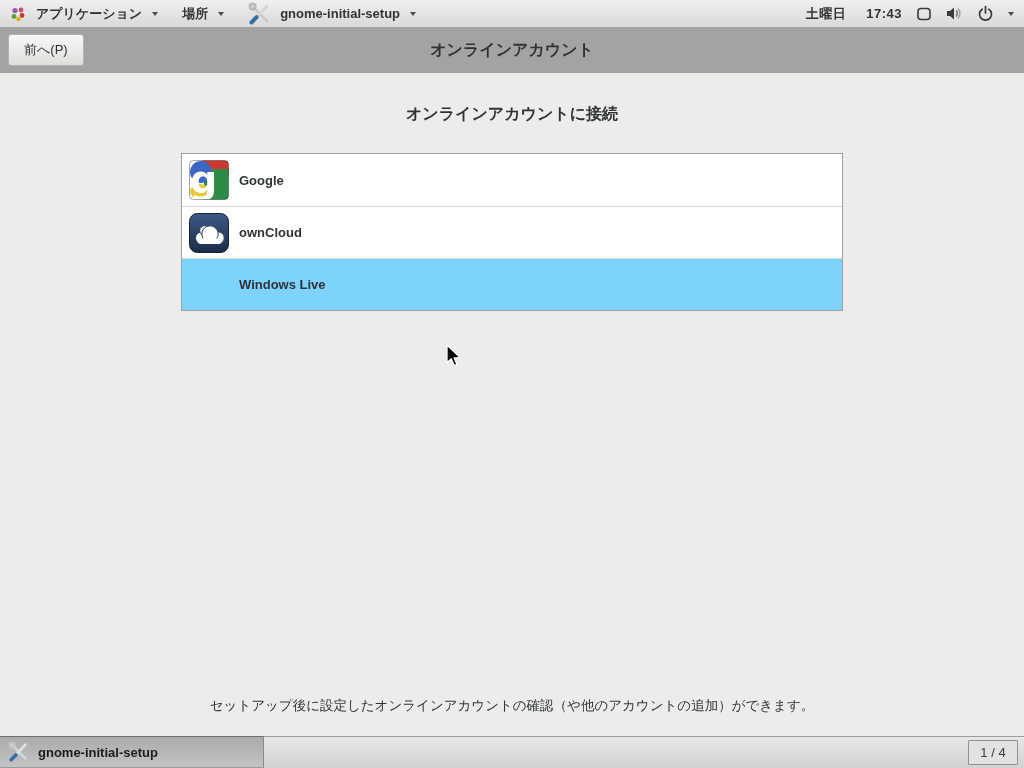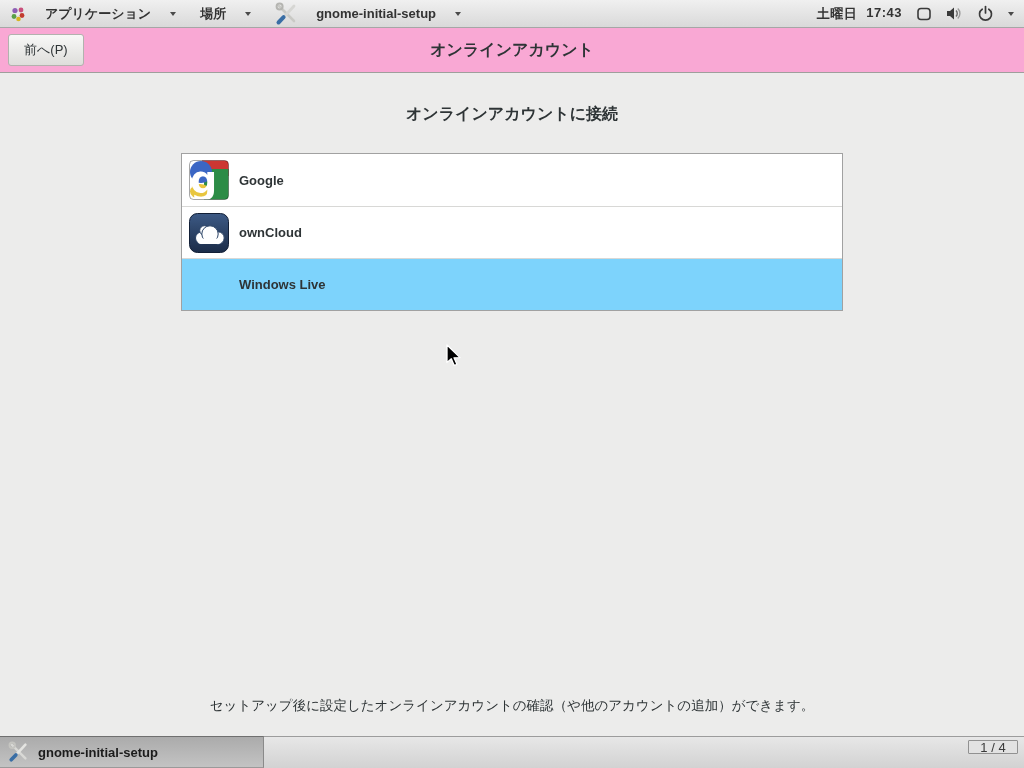--- a/index.html
+++ b/index.html
@@ -6,29 +6,29 @@
   html,body { width:1024px; height:768px; }
   body { font-family:"Liberation Sans","DejaVu Sans",sans-serif; background:#ececeb; overflow:hidden; }
   .screen { position:relative; width:1024px; height:768px; }
 
   
   .panel {
     height:28px; display:flex; align-items:center; padding:0 10px;
     background:linear-gradient(#f0f0f0,#d9d9d9); border-bottom:1px solid #a6a6a6;
     font-size:13px; font-weight:bold; color:#333;
   }
-  .menu-item { display:inline-flex; align-items:center; gap:19px; margin-right:24px; cursor:default; }
+  .menu-item { display:inline-flex; align-items:center; gap:10px; margin-right:24px; cursor:default; }
   .caret { width:0; height:0; border-left:3.5px solid transparent; border-right:3.5px solid transparent; border-top:4.5px solid #4a4a4a; display:inline-block; }
   .panel-right { margin-left:auto; display:flex; align-items:center; gap:14px; }
-  .clock { display:flex; gap:9px; letter-spacing:.5px; }
+  .clock { display:flex; gap:20px; letter-spacing:.5px;align-items:center; }
   .sysicon { display:inline-flex; align-items:center; }
 
   
   .headerbar {
-    position:relative; height:45px; background:#f9a8d4; border-bottom:1px solid #9f9f9c;
+    position:relative; height:45px; background:#a3a3a3; border-bottom:1px solid #9f9f9c;
     display:flex; align-items:center; padding:0 8px;
   }
   .hb-title { position:absolute; left:0; right:0; text-align:center; font-size:16px; font-weight:bold; color:#2e3436; pointer-events:none; }
   .hb-btn {
     font-family:inherit; font-size:13px; color:#2e3436; padding:6px 15px;
     background:linear-gradient(#f8f8f7,#dededb); border:1px solid #b2b2ae; border-radius:3px;
   }
   .hb-btn.skip { margin-left:auto; }
 
   
@@ -53,21 +53,21 @@
     border-top:1px solid #9c9c9c; background:linear-gradient(#e7e7e7,#d2d2d2);
     display:flex; align-items:stretch;
   }
   .task-button {
     width:264px; margin-top:-1px; display:flex; align-items:center; gap:8px; padding:0 8px;
     background:linear-gradient(#ababab,#c3c3c3);
     border-top:1px solid #6f6f6f; border-right:1px solid #8a8a8a; border-bottom:1px solid #9a9a9a;
     font-size:13px; font-weight:bold; color:#1c1c1c;
   }
   .pager {
-    position:absolute; right:6px; top:3px; height:14px; width:50px;
+    position:absolute; right:6px; top:3px; height:25px; width:50px;
     border:1px solid #919191; background:#e2e2e2; border-radius:1px;
     display:flex; align-items:center; justify-content:center; font-size:13px; color:#3a3a3a;
   }
 
   .cursor { position:absolute; left:446px; top:344px; pointer-events:none; }
 </style>
 </head>
 <body>
 
 <div class="screen">

